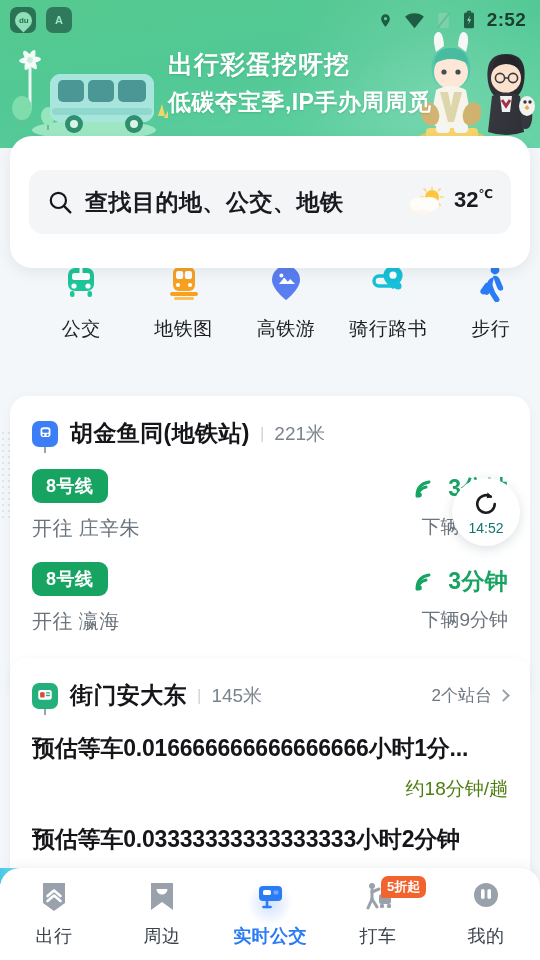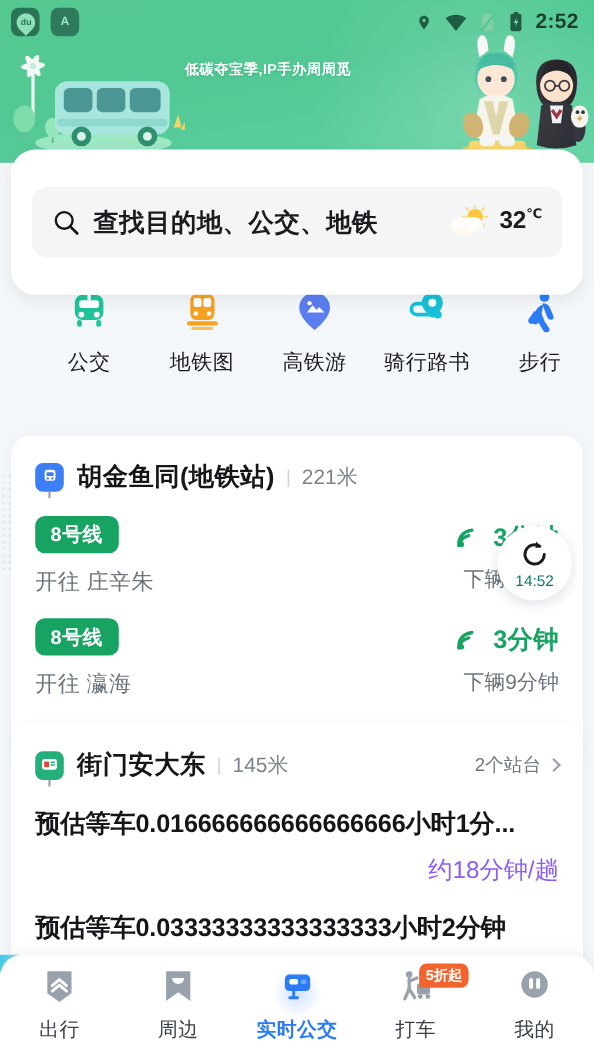--- a/index.html
+++ b/index.html
@@ -38,21 +38,21 @@
     display:flex; align-items:center; justify-content:center; }
   .du-pin span{ transform:rotate(45deg); font-size:8px; color:#2a7455; font-weight:bold; }
   .sb-time{ font-size:19px; font-weight:600; color:#1c3f30; letter-spacing:.3px; }
   .sb-ico{ fill:#1e5c44; }
 
   
   .banner-art{ position:absolute; left:8px; top:40px; width:160px; height:104px; }
   .banner-text{ position:absolute; left:168px; top:48px; z-index:3; }
   .banner-title{ font-size:25px; font-weight:bold; color:#ffffff; letter-spacing:1px;
     text-shadow:0 1px 2px rgba(0,80,50,.18); }
-  .banner-sub{ font-size:13px; font-weight:bold; color:#ffffff; margin-top:6px;
+  .banner-sub{ font-size:23px; font-weight:bold; color:#ffffff; margin-top:6px;
     letter-spacing:.4px; text-shadow:0 1px 2px rgba(0,80,50,.18); }
   .banner-chars{ position:absolute; right:4px; top:30px; width:140px; height:118px; }
 
   
   .search-card{
     position:absolute; left:10px; top:136px; width:520px; height:132px;
     background:#ffffff; border-radius:22px; z-index:5;
     box-shadow:0 4px 14px rgba(30,70,60,.09);
     display:flex; align-items:center; justify-content:center;
   }
@@ -103,21 +103,21 @@
   .line-dest{ font-size:20px; color:#6b737c; margin-top:12px; letter-spacing:.4px; }
   .line-right{ text-align:right; padding-top:4px; }
   .eta{ display:flex; align-items:center; justify-content:flex-end; gap:8px; }
   .eta-txt{ font-size:23px; font-weight:bold; color:#17a362; letter-spacing:.3px; }
   .eta-next{ font-size:19px; color:#6b737c; margin-top:10px; }
 
   
   .bus-row{ padding:22px 22px 0 22px; }
   .bus-main{ font-size:23px; font-weight:bold; color:#16161a;
     white-space:nowrap; overflow:hidden; text-overflow:ellipsis; letter-spacing:-.2px; }
-  .bus-sub{ font-size:22px; color:#8b5cf6; text-align:right; margin-top:12px; }
+  .bus-sub{ font-size:19px; color:#4d7c0f; text-align:right; margin-top:12px; }
 
   
   .refresh{
     position:absolute; left:452px; top:478px; width:68px; height:68px;
     border-radius:50%; background:#ffffff; z-index:20;
     box-shadow:0 3px 12px rgba(40,70,90,.16);
     display:flex; flex-direction:column; align-items:center; justify-content:center; gap:1px;
   }
   .refresh-time{ font-size:14px; color:#0f766e; font-weight:500; }
 
@@ -213,20 +213,21 @@
         <circle cx="126" cy="84" r="9" fill="#2f8f6e"></circle>
         <circle cx="126" cy="84" r="4" fill="#d9f5e9"></circle>
       </g>
       <g fill="#ffd966" opacity=".9">
         <path d="M150 76 l4 -12 l3 12 z"></path>
         <path d="M156 78 l5 -9 l1 9 z"></path>
       </g>
     </svg>
 
     <div class="banner-text">
+      <div class="banner-title">出行彩蛋挖呀挖</div>
       <div class="banner-sub">低碳夺宝季,IP手办周周觅</div>
     </div>
 
     <svg class="banner-chars" viewBox="0 0 140 118">
       <ellipse cx="56" cy="108" rx="34" ry="8" fill="#f3c13c" opacity=".85"></ellipse>
       <rect x="30" y="98" width="52" height="11" rx="4" fill="#f7d05a"></rect>
       <g>
         <path d="M40 22 q-5 -18 2 -20 q5 -1 6 14z" fill="#f4f7f5"></path>
         <path d="M70 22 q5 -18 -2 -20 q-5 -1 -6 14z" fill="#f4f7f5"></path>
         <path d="M36 44 q-3 -26 19 -26 q22 0 19 26 q-3 14 -19 14 q-16 0 -19 -14z" fill="#3fbfa2"></path>

